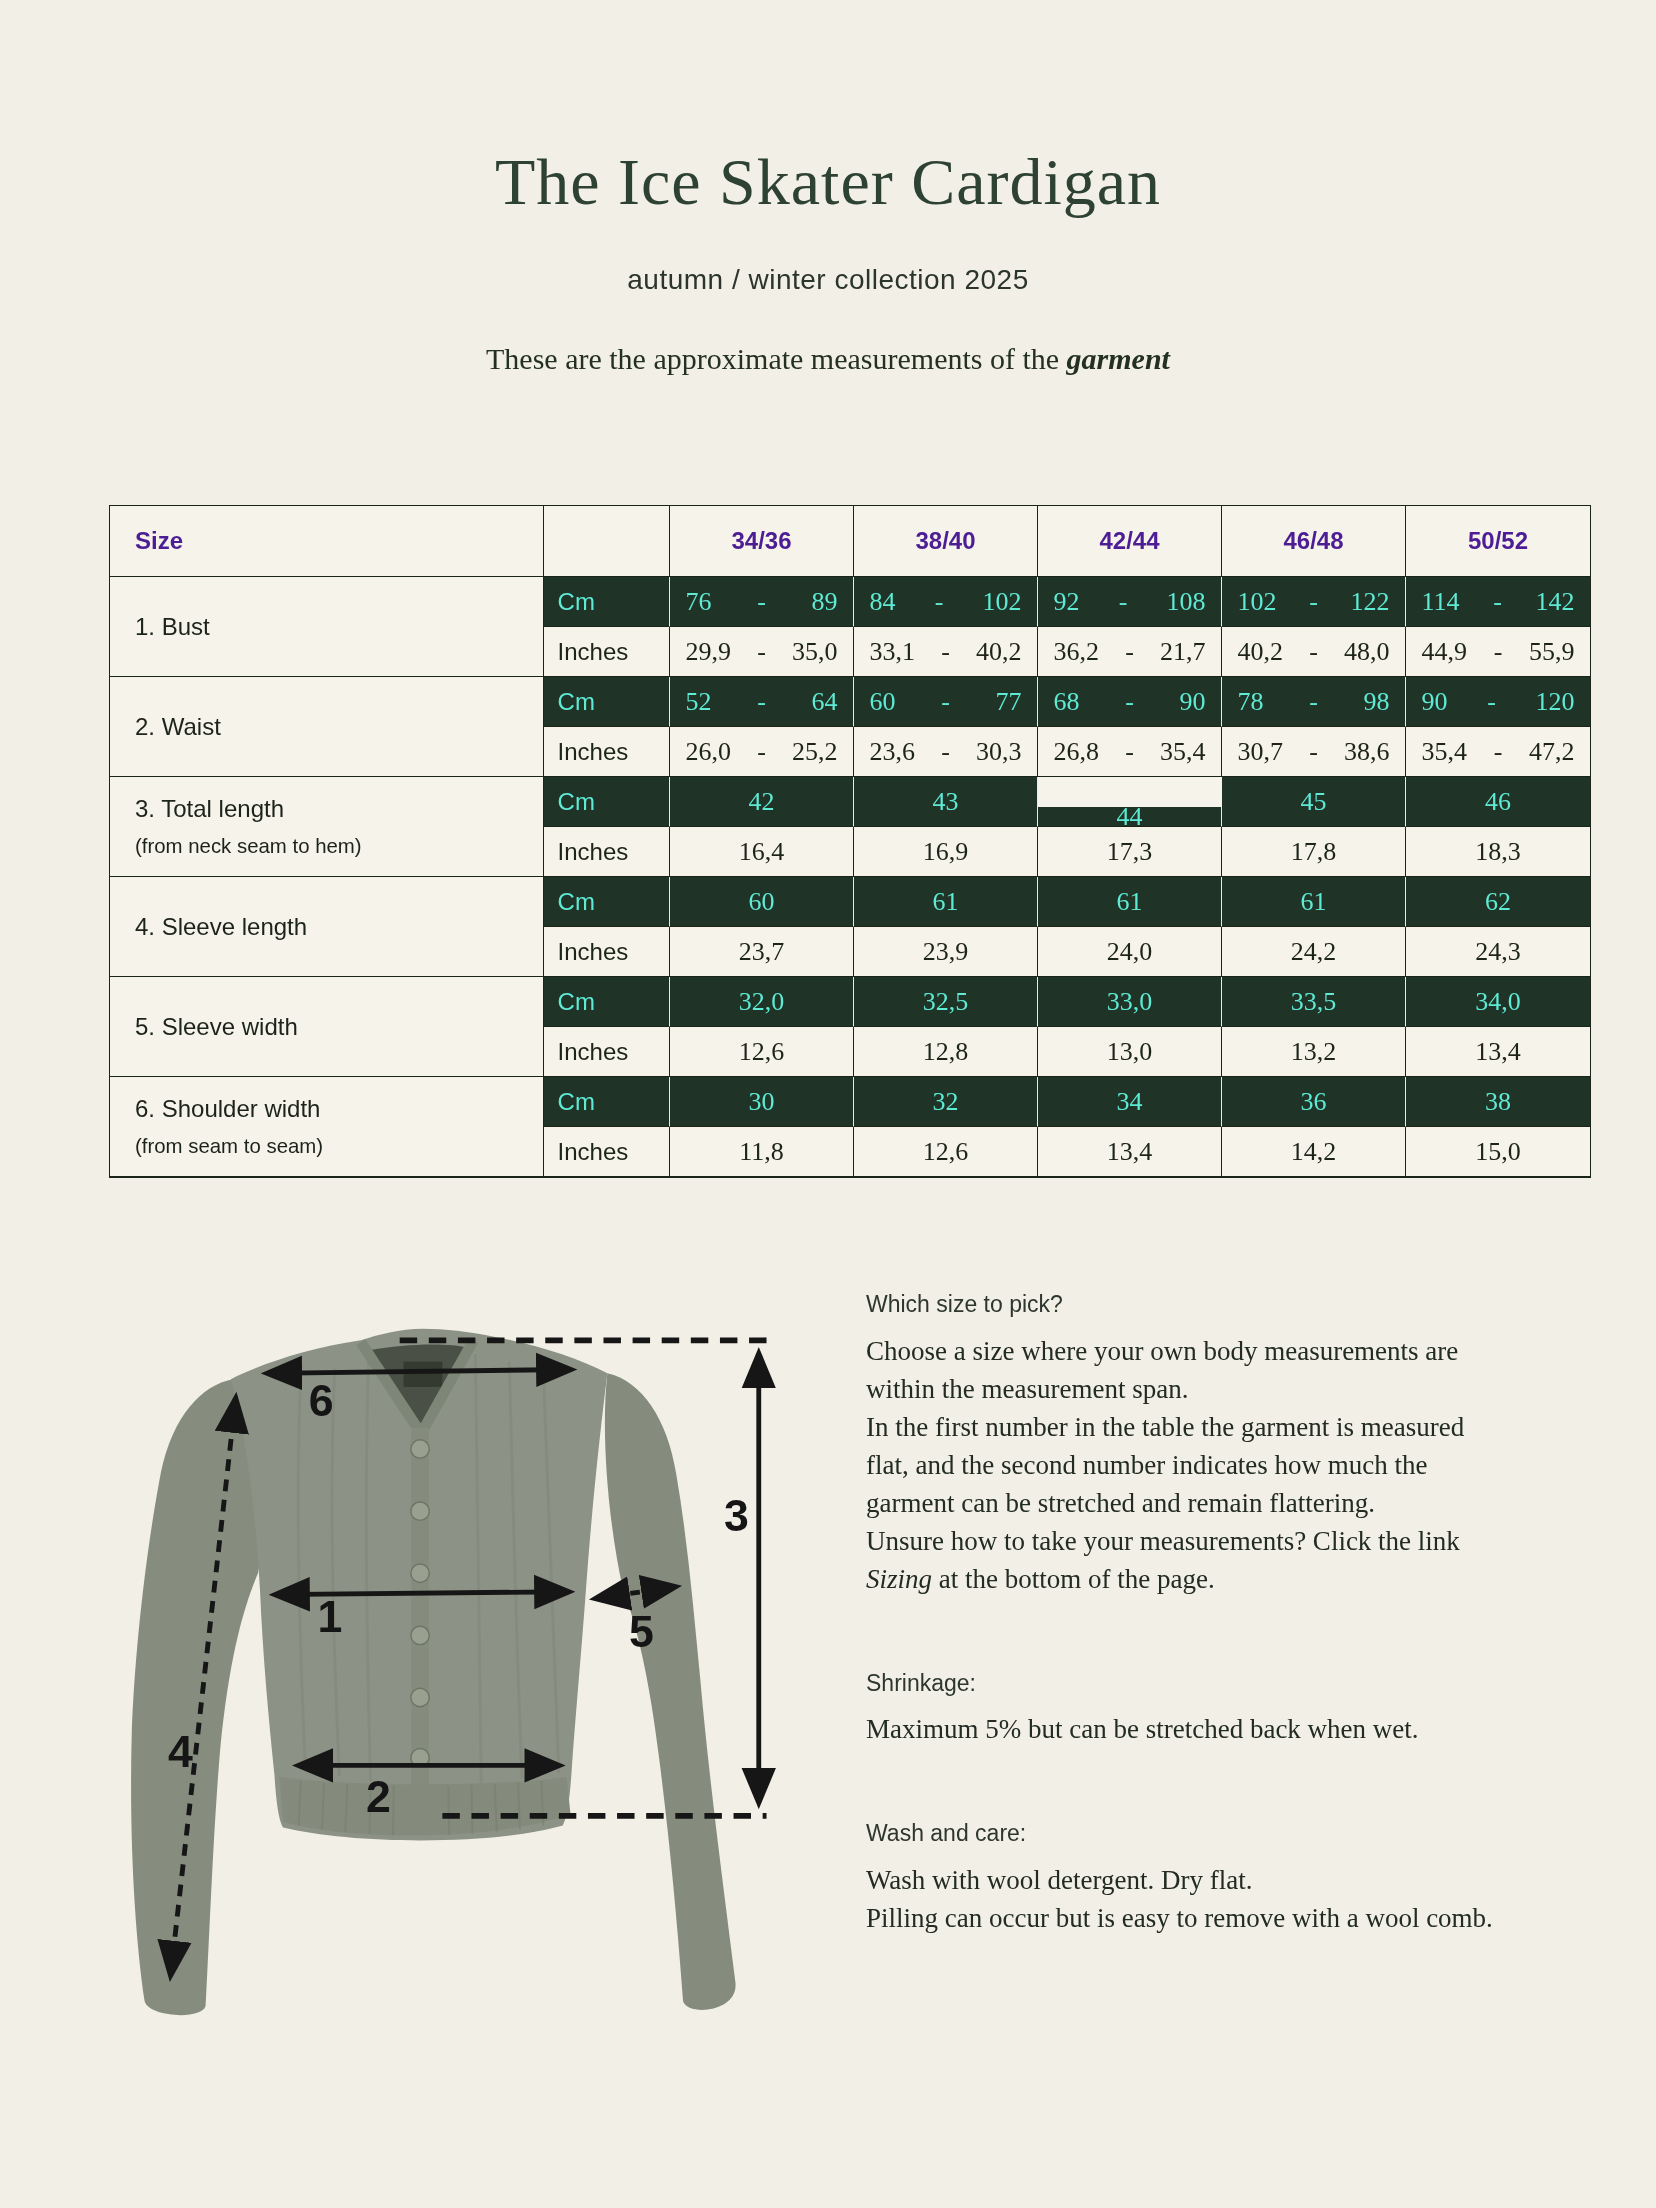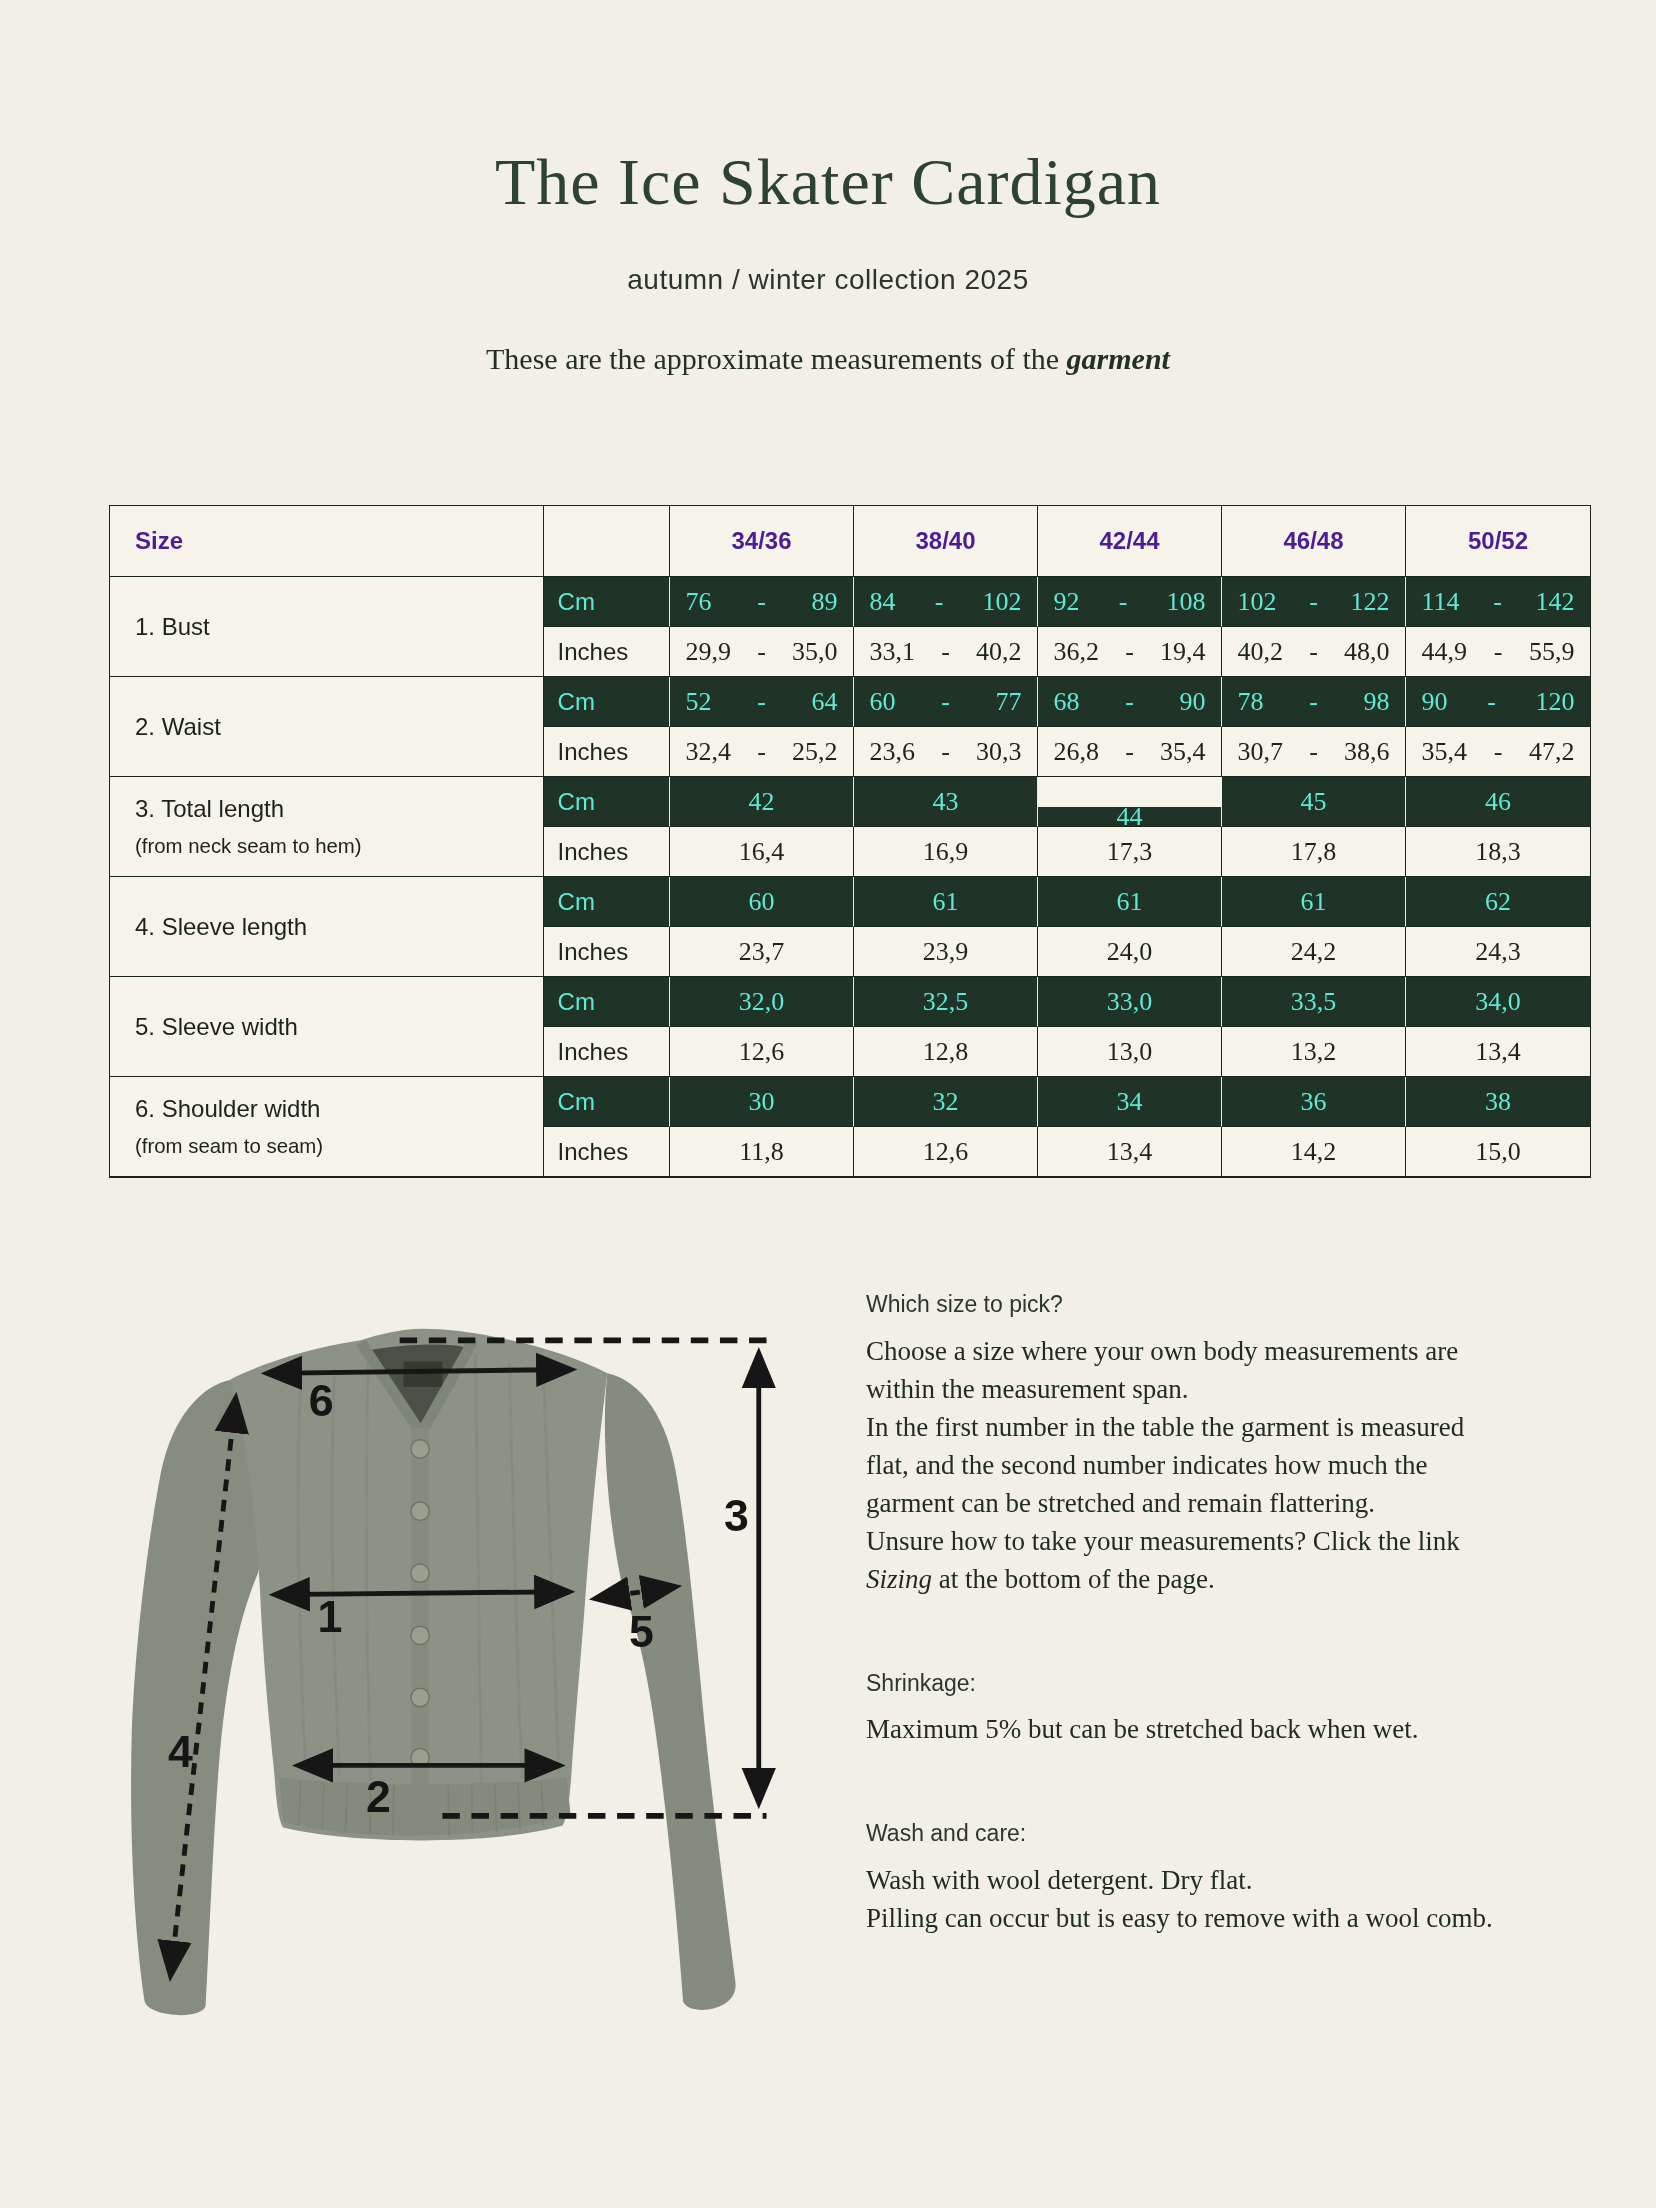--- a/index.html
+++ b/index.html
@@ -117,21 +117,21 @@
       <span>35,0</span>
     </div>
     <div class="cell value-cell range" style="grid-area: 3 / 4;">
       <span>33,1</span>
       <span class="dash">-</span>
       <span>40,2</span>
     </div>
     <div class="cell value-cell range" style="grid-area: 3 / 5;">
       <span>36,2</span>
       <span class="dash">-</span>
-      <span>19,4</span>
+      <span>21,7</span>
     </div>
     <div class="cell value-cell range" style="grid-area: 3 / 6;">
       <span>40,2</span>
       <span class="dash">-</span>
       <span>48,0</span>
     </div>
     <div class="cell value-cell last range" style="grid-area: 3 / 7;">
       <span>44,9</span>
       <span class="dash">-</span>
       <span>55,9</span>
@@ -160,21 +160,21 @@
       <span class="dash">-</span>
       <span>98</span>
     </div>
     <div class="cell value-cell green last range" style="grid-area: 4 / 7;">
       <span>90</span>
       <span class="dash">-</span>
       <span>120</span>
     </div>
     <div class="cell unit-cell" style="grid-area: 5 / 2;">Inches</div>
     <div class="cell value-cell range" style="grid-area: 5 / 3;">
-      <span>32,4</span>
+      <span>26,0</span>
       <span class="dash">-</span>
       <span>25,2</span>
     </div>
     <div class="cell value-cell range" style="grid-area: 5 / 4;">
       <span>23,6</span>
       <span class="dash">-</span>
       <span>30,3</span>
     </div>
     <div class="cell value-cell range" style="grid-area: 5 / 5;">
       <span>26,8</span>

